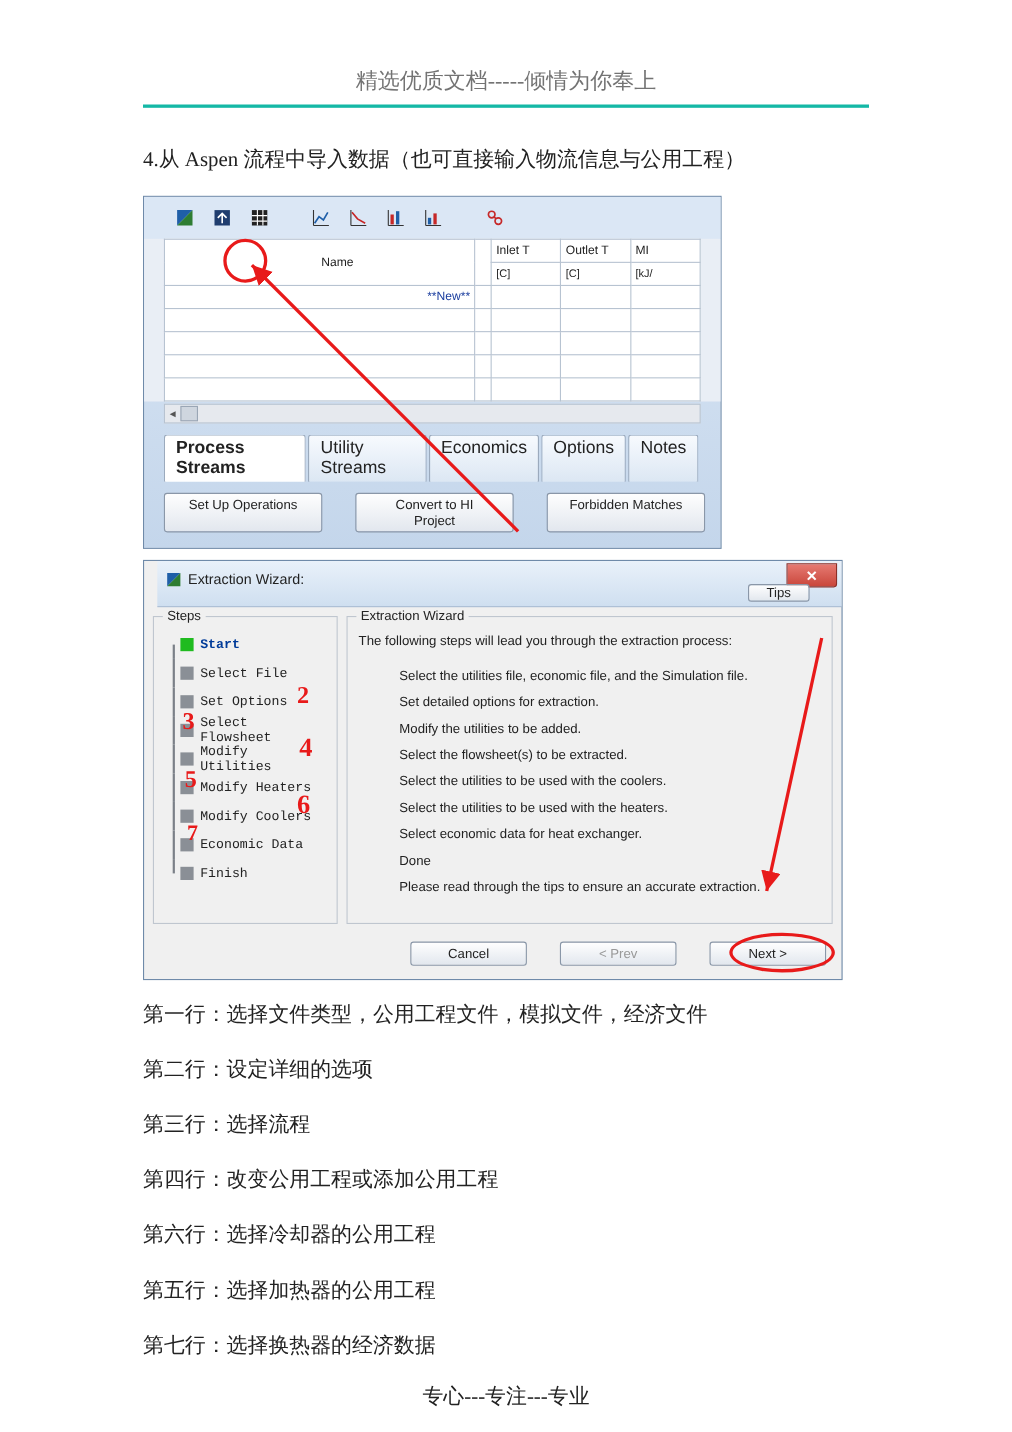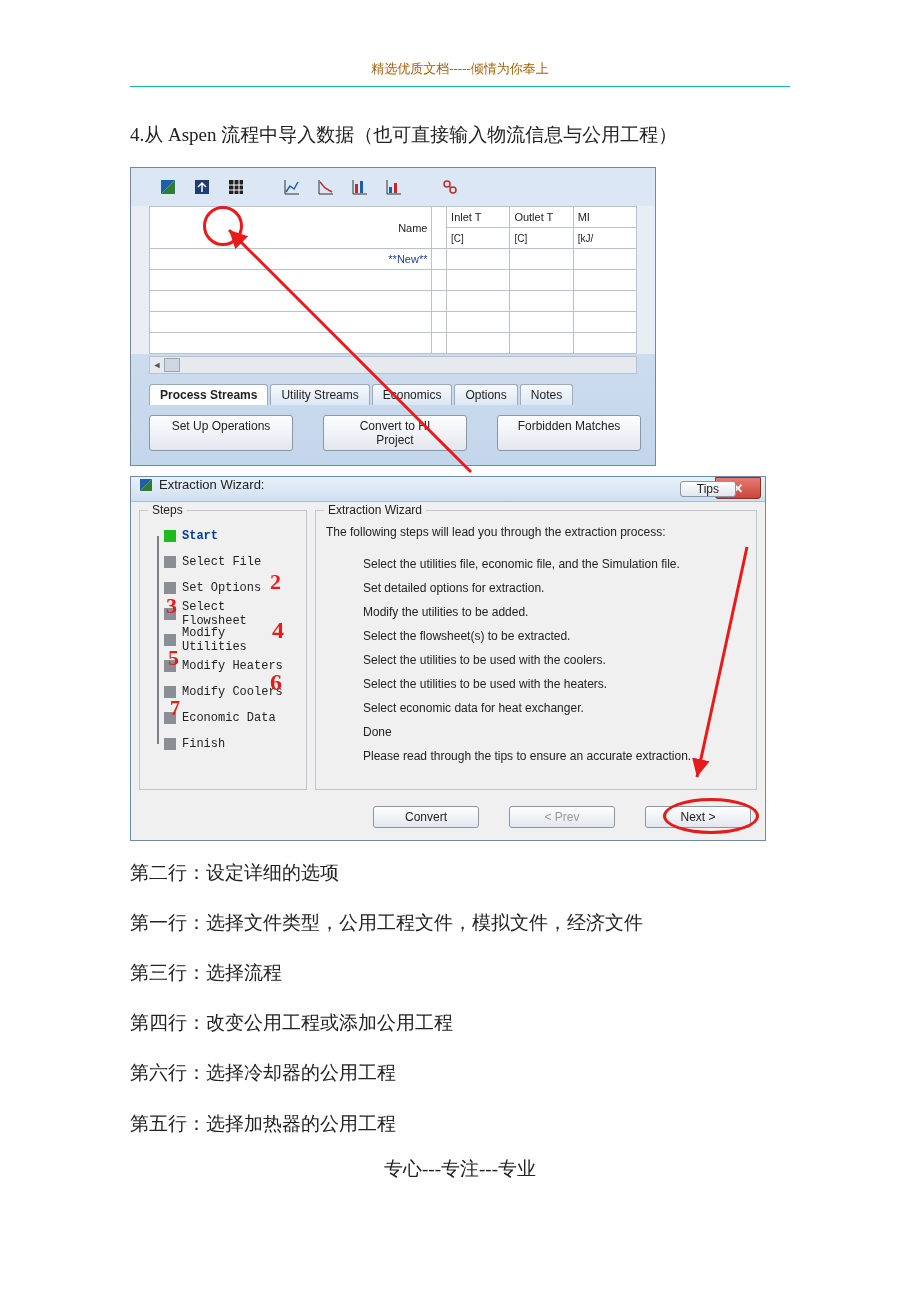--- a/index.html
+++ b/index.html
@@ -7,24 +7,24 @@
     padding: 0;
     background: #fff;
     font-family: "Microsoft YaHei", "SimSun", sans-serif;
     width: 920px;
   }
   .page {
     padding: 60px 130px 30px 130px;
   }
   .doc-header {
     text-align: center;
-    font-size: 13px;
-    color: #a16207;
+    font-size: 20px;
+    color: #737373;
     padding-bottom: 8px;
-    border-bottom: 1px solid #14b8a6;
+    border-bottom: 3px solid #14b8a6;
     margin-bottom: 30px;
     font-family: "SimSun", serif;
   }
   .body-text {
     font-size: 19px;
     color: #222;
     line-height: 1.9;
     margin: 14px 0;
     font-family: "SimSun", serif;
   }
@@ -89,42 +89,42 @@
   }
   .hi-grid th, .hi-grid td {
     border: 1px solid #b7c3d1;
     height: 16px;
     font-size: 11px;
     font-weight: normal;
     text-align: left;
     padding: 2px 4px;
     color: #222;
   }
-  .hi-grid th.name-col { text-align: right; padding-left: 36px; }
+  .hi-grid th.name-col { text-align: center; padding-left: 36px; }
   .hi-grid th.sub { font-size: 10px; }
   .hi-grid td.new { text-align: right; color: #1a3d9e; font-size: 11px; }
   .hi-scroll {
     height: 16px;
     background: #e6e9ee;
     border: 1px solid #b7c3d1;
     margin: 2px 18px 6px 18px;
     display: flex;
     align-items: center;
   }
   .hi-scroll .thumb { width:14px; height:12px; background:#cfd6df; border:1px solid #9aa6b5; }
   .hi-scroll .arrow { width:14px; height:12px; display:flex; align-items:center; justify-content:center; color:#555; font-size:9px; }
 
   .hi-tabs {
     display: flex;
     gap: 0;
     padding: 4px 18px 0 18px;
   }
   .hi-tab {
     padding: 3px 10px;
-    font-size: 12px;
+    font-size: 16px;
     border: 1px solid #9baabd;
     border-bottom: none;
     background: linear-gradient(#f7fafe, #dce7f3);
     border-radius: 3px 3px 0 0;
     margin-right: 2px;
   }
   .hi-tab.active { font-weight: bold; background:#fff; }
   .hi-btn-row {
     display: flex;
     gap: 30px;
@@ -146,27 +146,28 @@
     width: 634px;
     border: 1px solid #6f8aa9;
     background: #f0f0f0;
     font-family: Tahoma, Arial, sans-serif;
     font-size: 12px;
     color: #222;
     position: relative;
   }
   .wiz-title {
     display: flex;
-    align-items: flex-start;
+    align-items: flex-end;
     justify-content: space-between;
     height: 24px;
-    padding: 0 0 0 8px;
+    padding: 0 0 17px 8px;
     background: linear-gradient(#e9f1fa, #cfdff0);
     border-bottom: 1px solid #a7bbd3;
     font-size: 13px;
+    margin-left: 12px;
   }
   .wiz-close {
     width: 44px; height: 20px;
     background: linear-gradient(#e67a72, #c9463b);
     border: 1px solid #8b2f28;
     border-radius: 0 0 3px 3px;
     display: flex; align-items: center; justify-content: center;
     color: #fff; font-weight: bold; font-size: 13px;
     margin-right: 4px;
   }
@@ -498,37 +499,38 @@
             <li>Select the utilities to be used with the heaters.</li>
             <li>Select economic data for heat exchanger.</li>
             <li>Done</li>
             <li>Please read through the tips to ensure an accurate extraction.</li>
           </ul>
         <div class="tips-btn">Tips</div>
       </div>
     </div>
 
     <div class="wiz-footer">
-      <div class="wiz-btn">Convert</div>
+      <div class="wiz-btn">Cancel</div>
       <div class="wiz-btn disabled">&lt; Prev</div>
       <div class="wiz-btn">Next &gt;</div>
       <div class="red-oval" style="right:6px; bottom:6px; width:90px; height:30px;"></div>
     </div>
 
     <svg class="arrow-svg" style="right:8px; top:60px;" width="80" height="250">
       <defs>
           <marker id="ah2" markerWidth="8" markerHeight="8" refX="6" refY="3" orient="auto">
             <path d="M0,0 L6,3 L0,6 Z" fill="#e81a1a"></path>
           </marker>
         </defs>
       <line x1="70" y1="10" x2="20" y2="240" stroke="#e81a1a" stroke-width="3" marker-end="url(#ah2)"></line>
     </svg>
   </div>
 
+  <p class="body-text">第一行：选择文件类型，公用工程文件，模拟文件，经济文件</p>
   <p class="body-text">第二行：设定详细的选项</p>
-  <p class="body-text">第一行：选择文件类型，公用工程文件，模拟文件，经济文件</p>
   <p class="body-text">第三行：选择流程</p>
   <p class="body-text">第四行：改变公用工程或添加公用工程</p>
   <p class="body-text">第六行：选择冷却器的公用工程</p>
   <p class="body-text">第五行：选择加热器的公用工程</p>
+  <p class="body-text">第七行：选择换热器的经济数据</p>
 
   <div class="footer-text">专心---专注---专业</div>
 </div>
 
 </body></html>

